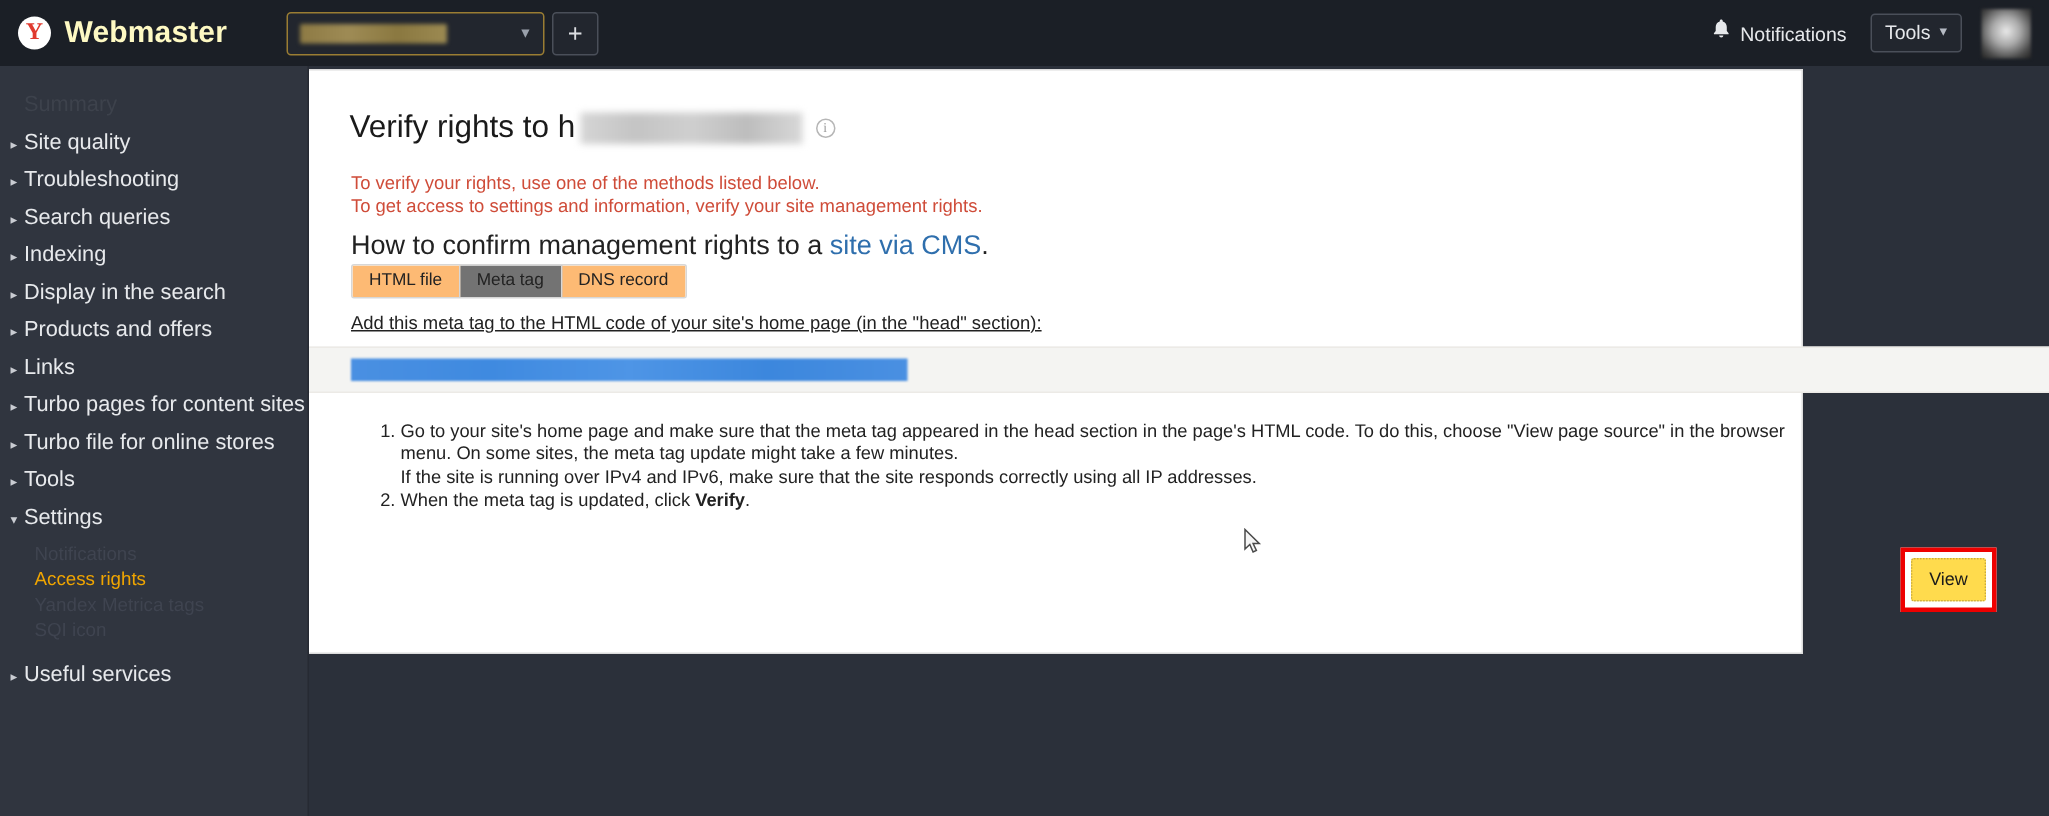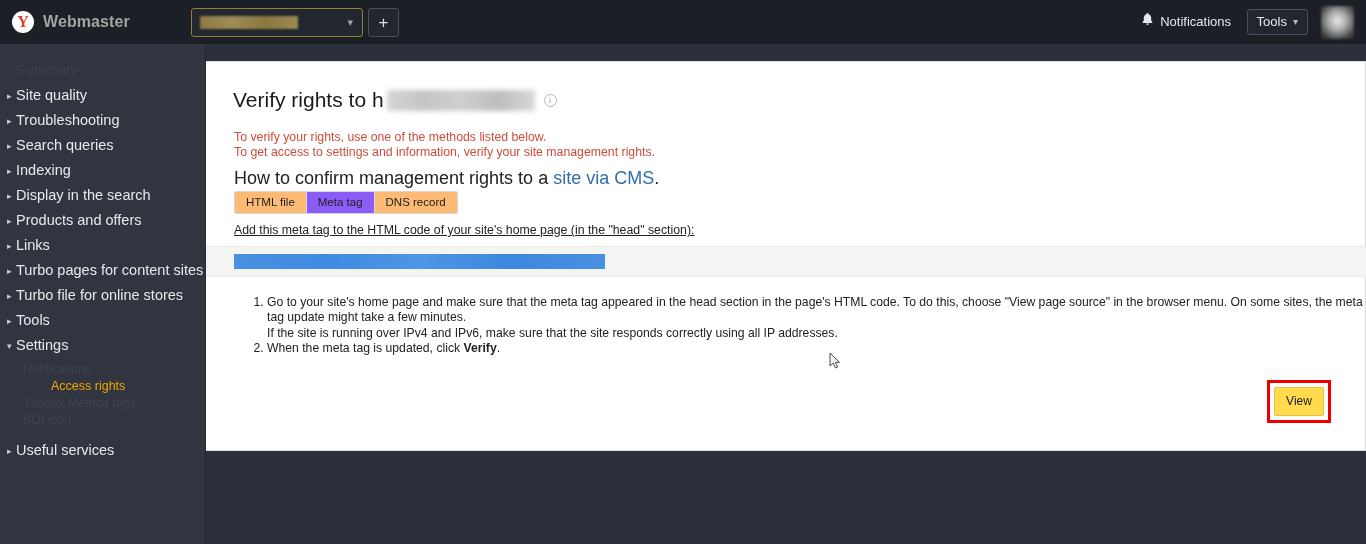--- a/index.html
+++ b/index.html
@@ -20,21 +20,21 @@
   #brand { display: flex; align-items: center; margin-left: 12px; }
   .ya-logo {
     width: 22px; height: 22px; border-radius: 50%;
     background: #ffffff; color: #e03a2f;
     font-family: "Liberation Serif", serif;
     font-size: 16px; font-weight: bold;
     display: flex; align-items: center; justify-content: center;
     line-height: 1;
   }
   #brand-name {
-    color: #a3a3a3; font-size: 16px; font-weight: bold; margin-left: 9px;
+    color: #fef9c3; font-size: 20px; font-weight: bold; margin-left: 9px;
     letter-spacing: .1px;
   }
   #site-select {
     position: absolute; left: 191px; top: 8px; width: 172px; height: 29px;
     border: 1px solid #9a7d33; border-radius: 3px;
     background: #22262e; display: flex; align-items: center;
   }
   #site-select-value {
     margin-left: 8px; width: 98px; height: 13px; border-radius: 1px;
     background: linear-gradient(90deg,#8d7a44,#9e8b55,#8a7840,#9c8a52);
@@ -87,28 +87,28 @@
     line-height: 19px; margin-top: 1px;
   }
   .nav-arrow.open { color: #c9ccd2; }
   .nav-label { line-height: 19px; }
   .nav-item.dim { color: #3d424c; }
   .nav-item.dim .nav-label { filter: blur(.35px); }
   .sub-item {
     height: 17px; padding-left: 23px;
     font-size: 12.5px; line-height: 17px; cursor: pointer;
   }
-  .sub-item.active { color: #f0a500; margin-left: 28px; }
+  .sub-item.active { color: #f0a500; }
   .sub-item.muted { color: #3f4450; filter: blur(.5px); }
   .nav-spacer { height: 12px; }
 
   
   #card {
-    position: absolute; left: 206px; top: 61px;
-    width: 1160px; height: 390px;
+    position: absolute; left: 206px; top: 46px;
+    width: 996px; height: 390px;
     background: #ffffff;
     border: 1px solid #dcdcdc;
     border-left: none;
   }
   #page-title {
     position: absolute; left: 27px; top: 26px;
     font-size: 21px; color: #1a1a1a; display: flex; align-items: center;
   }
   #site-host-blur {
     display: inline-block; width: 148px; height: 21px; margin-left: 3px;
@@ -136,21 +136,21 @@
     position: absolute; left: 28px; top: 129px;
     display: flex; border: 1px solid #d7d7d7; border-radius: 2px;
     overflow: hidden;
   }
   .tab {
     padding: 0 11px; height: 21px; line-height: 21px;
     font-size: 11.5px; color: #222; background: #fdba74;
     border-right: 1px solid #d7d7d7; cursor: pointer;
   }
   .tab:last-child { border-right: none; }
-  .tab.active { background: #8b5cf6; }
+  .tab.active { background: #737373; }
 
   #code-hint {
     position: absolute; left: 28px; top: 161px;
     font-size: 12.3px; color: #222; text-decoration: underline;
   }
   #code-block {
     position: absolute; left: 0; top: 184px;
     width: 1160px; height: 31px; background: #f4f4f2;
     border-top: 1px solid #eceae6; border-bottom: 1px solid #eceae6;
   }

